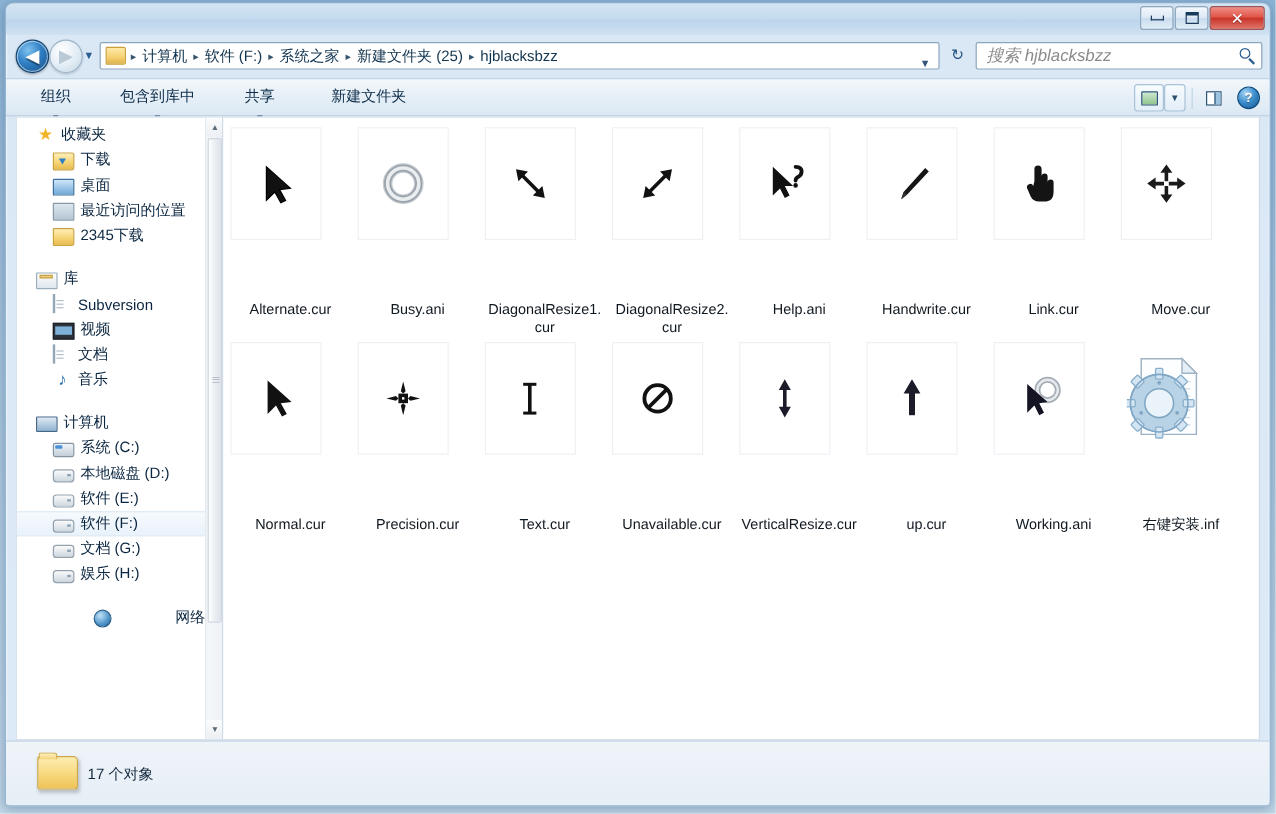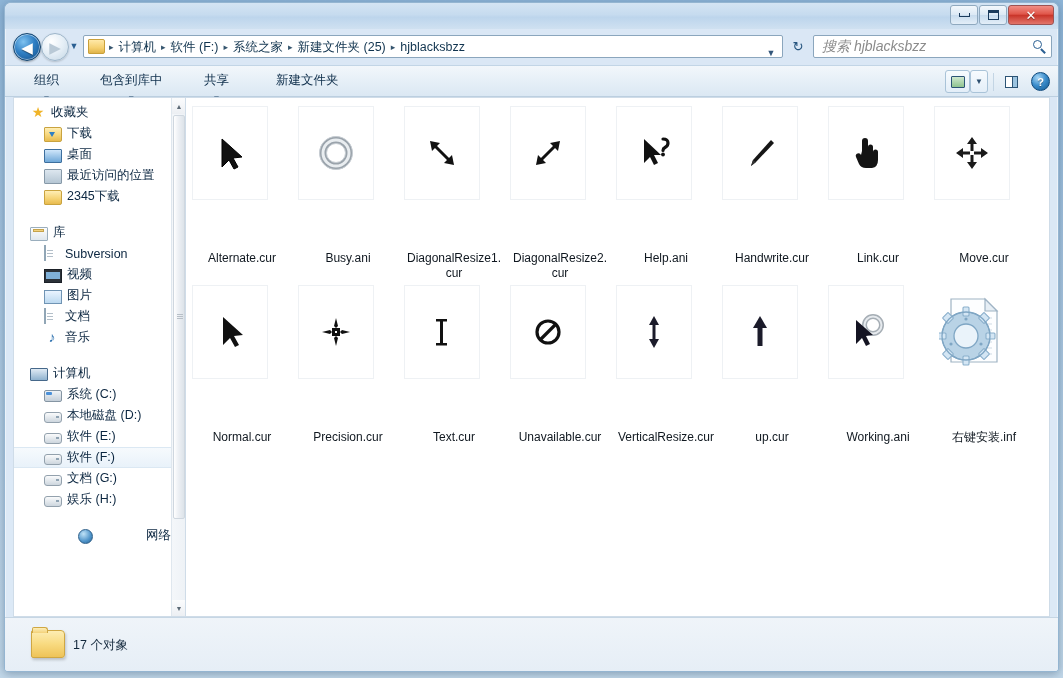--- a/index.html
+++ b/index.html
@@ -355,24 +355,20 @@
             <span class="nico ic-lib"></span>
             <span>库</span>
           </div>
           <div class="navrow child">
             <span class="nico"><span class="ic-doc"></span></span>
             <span>Subversion</span>
           </div>
           <div class="navrow child">
             <span class="nico ic-video"></span>
             <span>视频</span>
-          </div>
-          <div class="navrow child">
-            <span class="nico ic-pic"></span>
-            <span>图片</span>
           </div>
           <div class="navrow child">
             <span class="nico"><span class="ic-doc"></span></span>
             <span>文档</span>
           </div>
           <div class="navrow child">
             <span class="nico ic-music">♪</span>
             <span>音乐</span>
           </div>
         </div>

